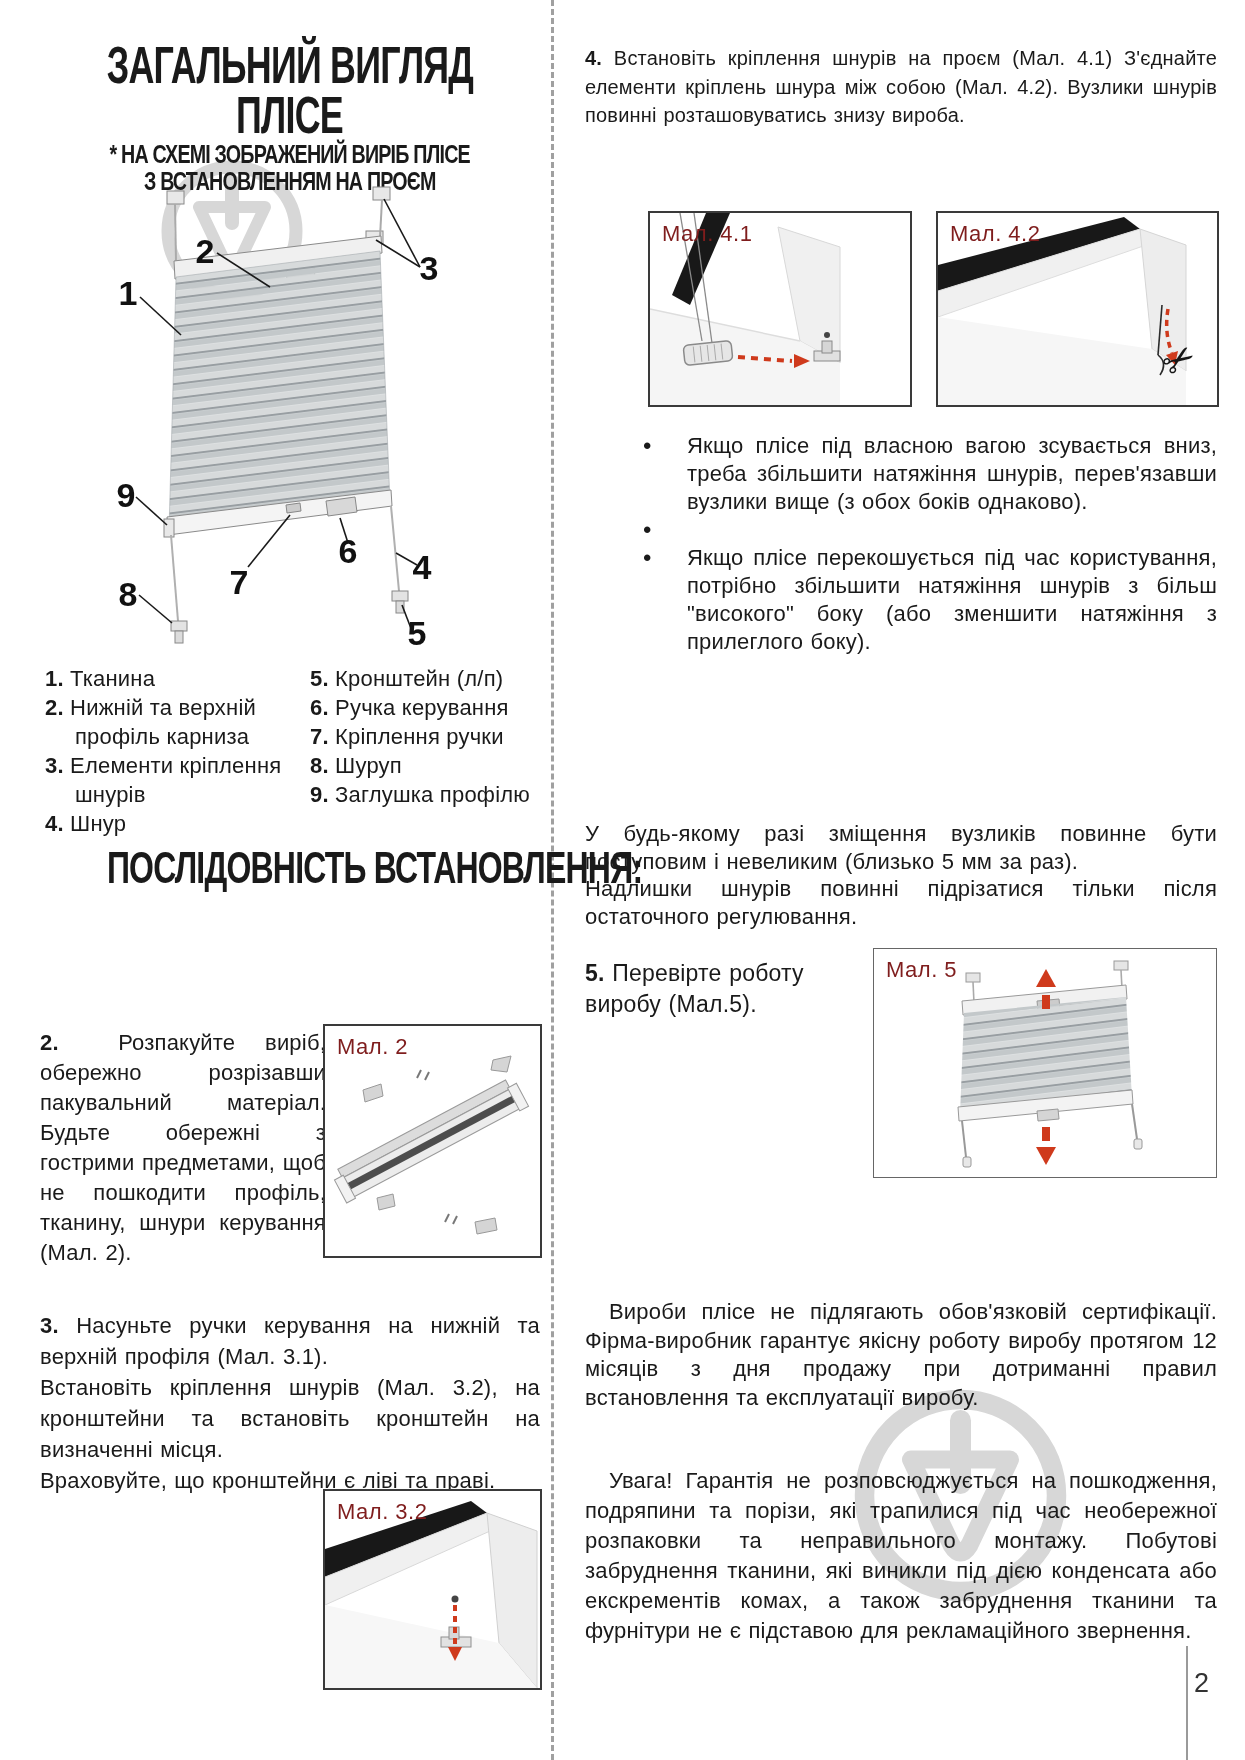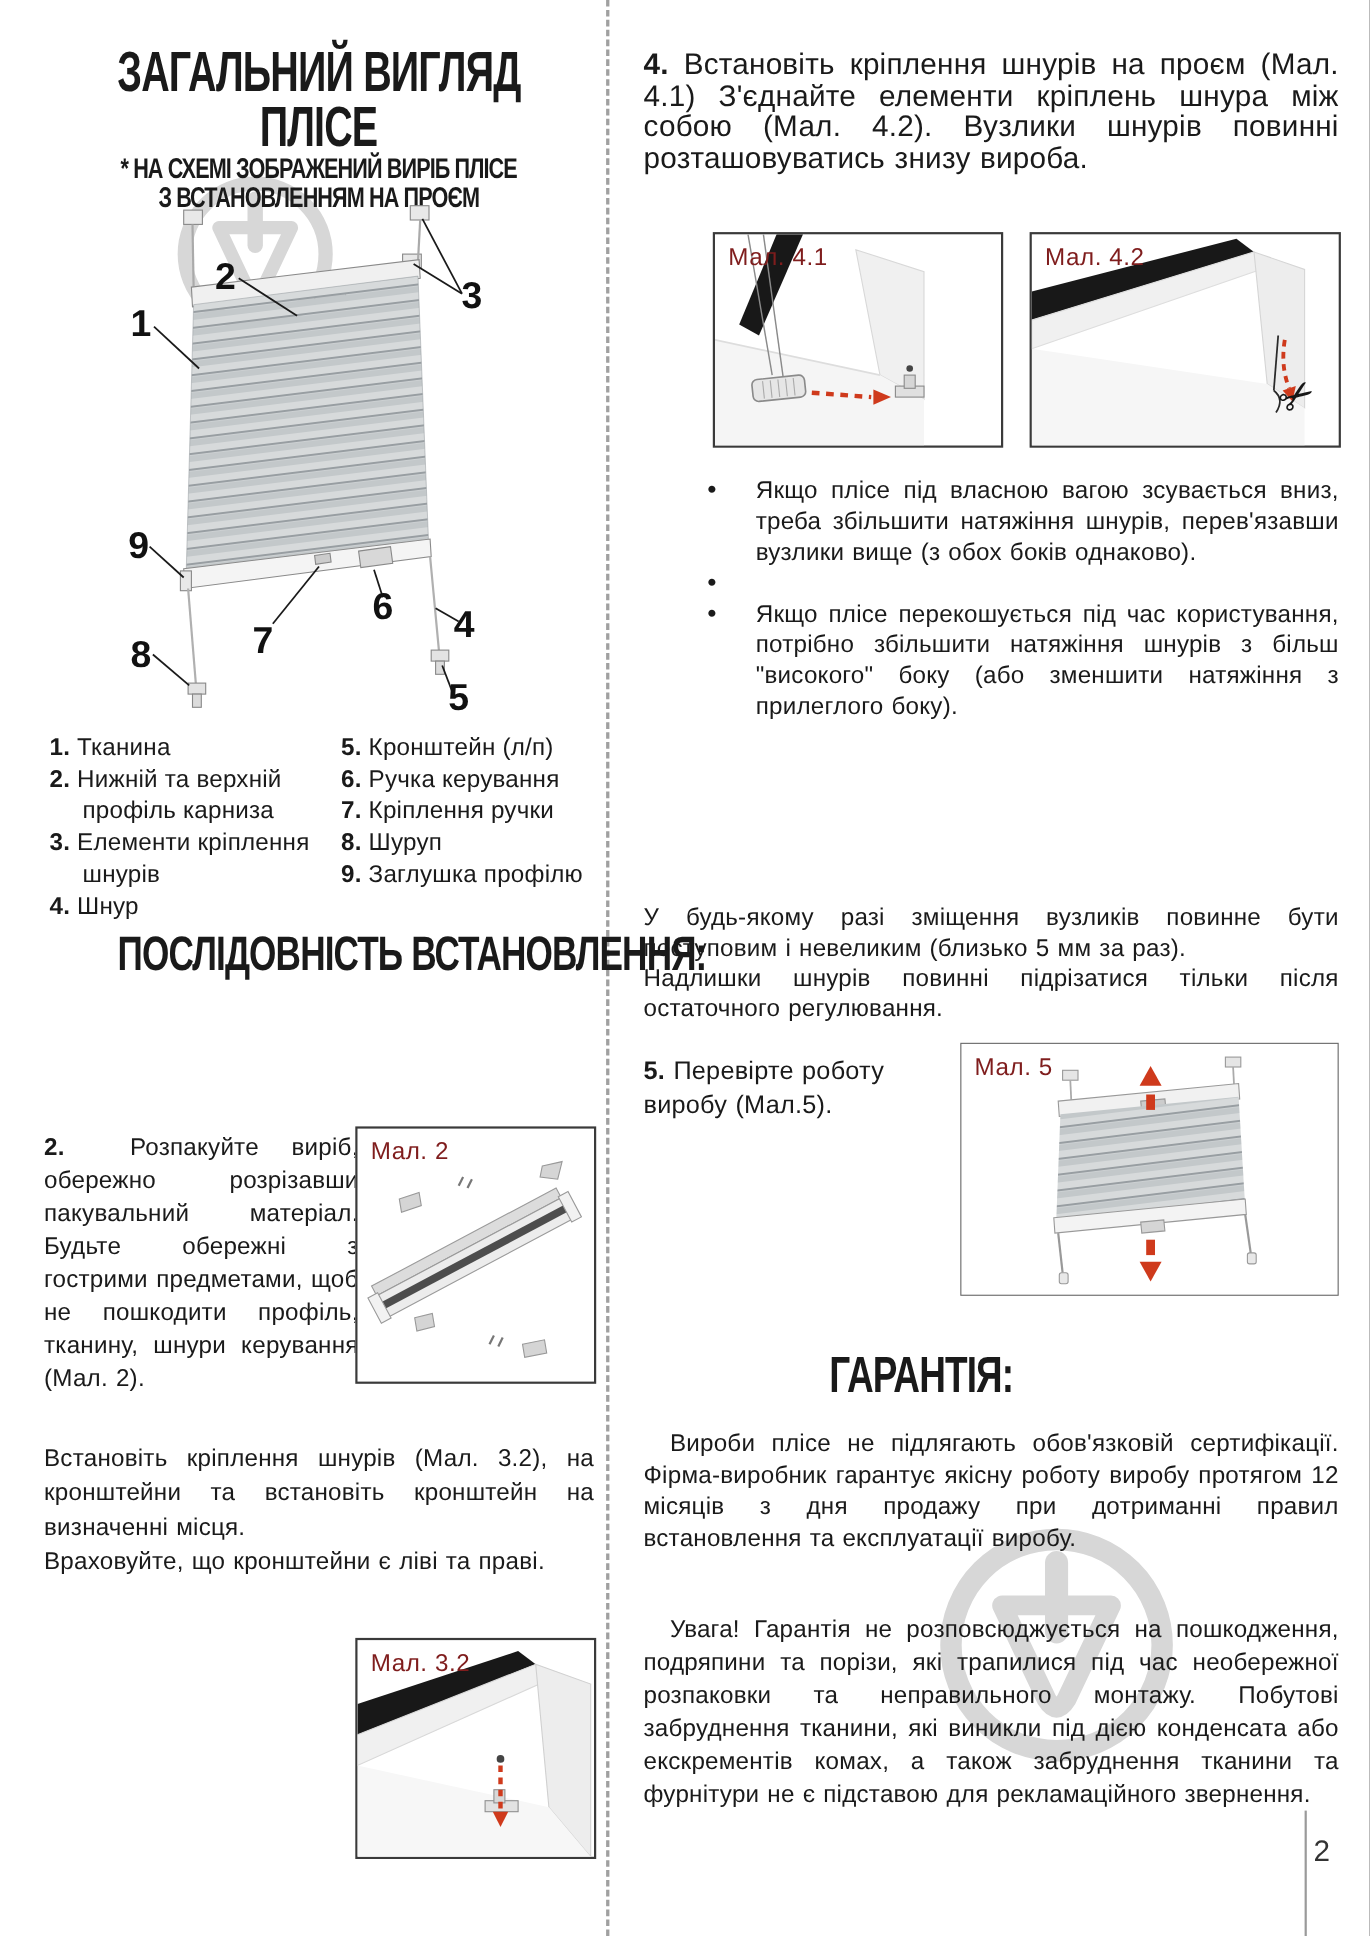--- a/index.html
+++ b/index.html
@@ -166,41 +166,42 @@
       <g stroke="#777" stroke-width="2">
         <line x1="92" y1="52" x2="96" y2="44"></line>
           <line x1="100" y1="54" x2="104" y2="46"></line>
         <line x1="120" y1="196" x2="124" y2="188"></line>
           <line x1="128" y1="198" x2="132" y2="190"></line>
       </g>
     </svg>
   </div>
 
   <div class="abs body" style="left:40px;top:1310px;width:500px;line-height:31px;">
+    <p><span class="num">3.</span> <span>Насуньте ручки керування на нижній та верхній профіля (Мал. 3.1).</span></p>
     <p>Встановіть кріплення шнурів (Мал. 3.2), на кронштейни та встановіть кронштейн на визначенні місця.</p>
     <p>Враховуйте, що кронштейни є ліві та праві.</p>
   </div>
 
 
   <div class="abs figbox" style="left:323px;top:1489px;width:215px;height:197px;">
     <svg class="figsvg" width="215" height="197" viewBox="0 0 215 197">
       <polygon points="0,58 146,10 162,22 0,86" fill="#181818"></polygon>
       <polygon points="0,86 162,22 174,36 0,114" fill="#f0f0f0" stroke="#d8d8d8"></polygon>
       <polygon points="162,22 212,40 212,197 174,152" fill="#ededed" stroke="#d0d0d0"></polygon>
       <polygon points="0,114 174,152 212,197 0,197" fill="#f7f7f7"></polygon>
       <rect x="116" y="146" width="30" height="10" fill="#e2e2e2" stroke="#909090"></rect>
       <rect x="124" y="136" width="10" height="12" fill="#d8d8d8" stroke="#909090"></rect>
       <circle cx="130" cy="108" r="3.5" fill="#444"></circle>
       <line x1="130" y1="114" x2="130" y2="156" stroke="#cf3a1c" stroke-width="4" stroke-dasharray="6 5"></line>
       <polygon points="123,156 137,156 130,170" fill="#cf3a1c"></polygon>
     </svg>
     <span class="figlabel">Мал. 3.2</span>
   </div>
 
-  <div class="abs rbody" style="left:585px;top:44px;width:632px;font-size:27px;line-height:28.5px;">
+  <div class="abs rbody" style="left:585px;top:44px;width:632px;font-size:20px;line-height:28.5px;">
     <span class="num">4.</span>
     <span>Встановіть кріплення шнурів на проєм (Мал. 4.1) З'єднайте елементи кріплень шнура між собою (Мал. 4.2). Вузлики шнурів повинні розташовуватись знизу вироба.</span>
   </div>
 
   <div class="abs figbox" style="left:648px;top:211px;width:260px;height:192px;">
     <svg class="figsvg" width="260" height="192" viewBox="0 0 260 192">
       <polygon points="56,0 80,0 40,92 22,82" fill="#181818"></polygon>
       <polygon points="128,14 190,34 190,150 150,128" fill="#f0f0f0" stroke="#d8d8d8"></polygon>
       <polygon points="0,96 150,128 190,150 190,192 0,192" fill="#f5f5f5"></polygon>
       <line x1="0" y1="96" x2="150" y2="128" stroke="#dddddd" stroke-width="1.5"></line>
@@ -283,22 +284,19 @@
           <rect x="168" y="46" width="8" height="14"></rect>
       </g>
       <g fill="#cf3a1c">
         <rect x="168" y="178" width="8" height="14"></rect>
           <polygon points="162,198 182,198 172,216"></polygon>
       </g>
     </svg>
     <span class="figlabel">Мал. 5</span>
   </div>
 
-  <div class="abs ctr" style="left:585px;top:1226px;width:505px;">
-    <span class="hdr h4">ГАРАНТІЯ:</span>
-  </div>
   <div class="abs rbody indent" style="left:585px;top:1298px;width:632px;line-height:28.5px;">Вироби плісе не підлягають обов'язковій сертифікації. Фірма-виробник гарантує якісну роботу виробу протягом 12 місяців з дня продажу при дотриманні правил встановлення та експлуатації виробу.</div>
   <div class="abs rbody indent" style="left:585px;top:1466px;width:632px;line-height:30px;">Увага! Гарантія не розповсюджується на пошкодження, подряпини та порізи, які трапилися під час необережної розпаковки та неправильного монтажу. Побутові забруднення тканини, які виникли під дією конденсата або екскрементів комах, а також забруднення тканини та фурнітури не є підставою для рекламаційного звернення.</div>
 
   <div class="abs pnline" style="left:1186px;top:1646px;height:114px;width:0;"></div>
   <div class="abs pn" style="left:1194px;top:1668px;width:40px;">2</div>
 
 </div>
 
 </body></html>

